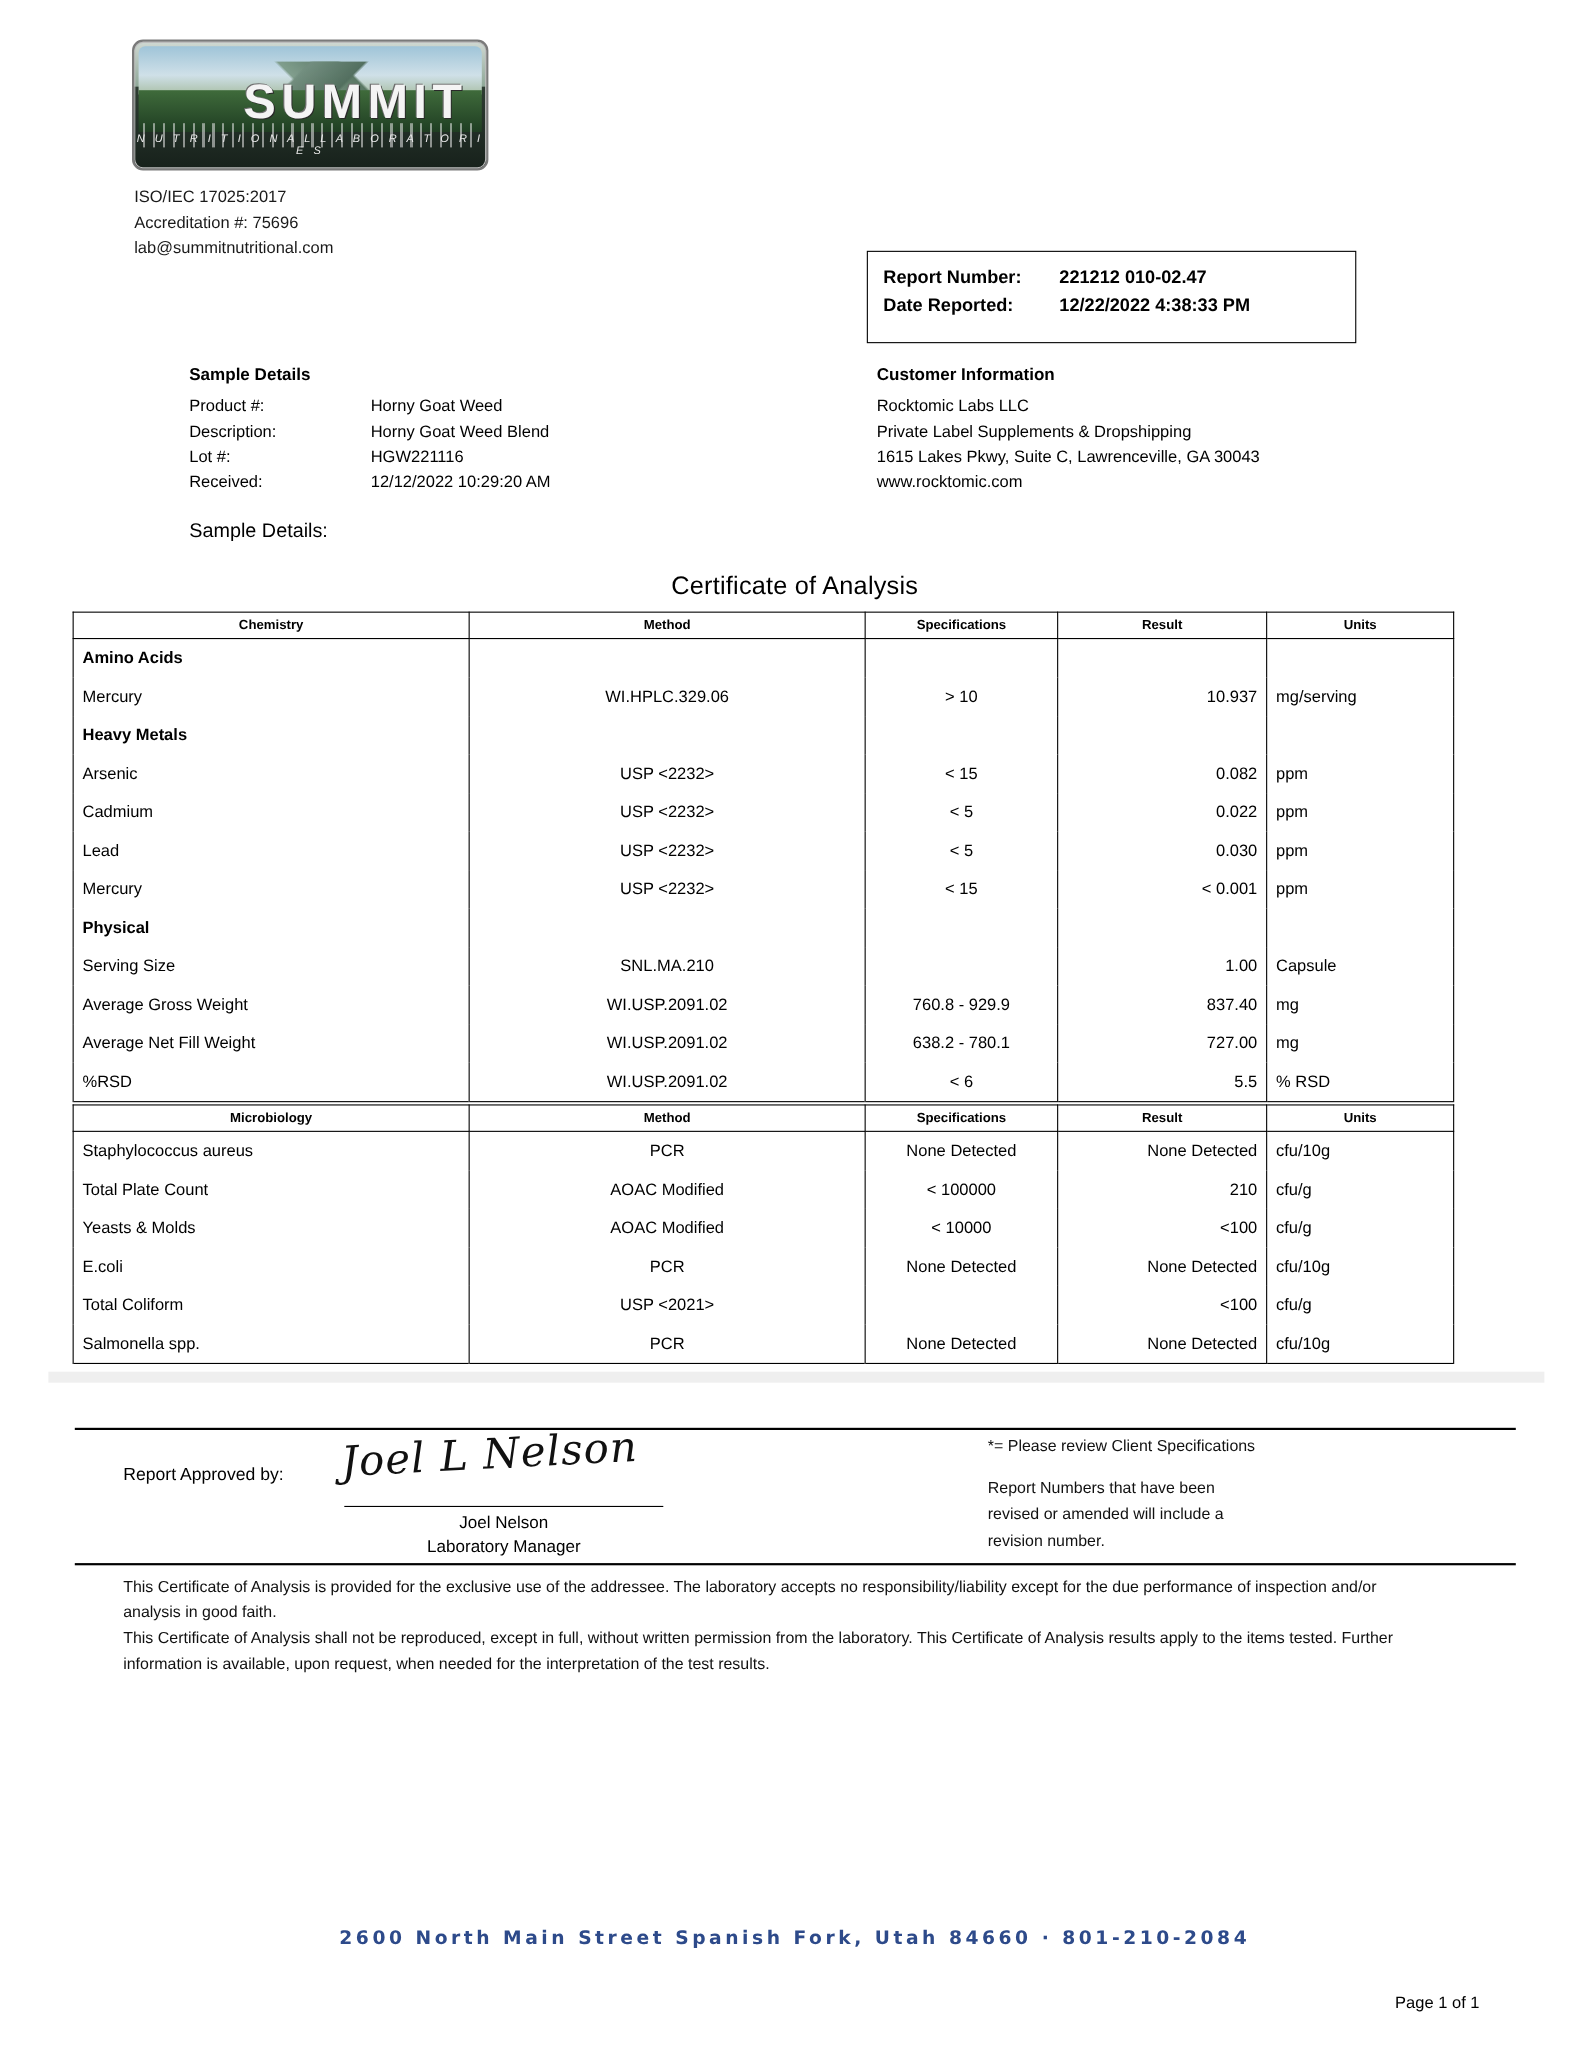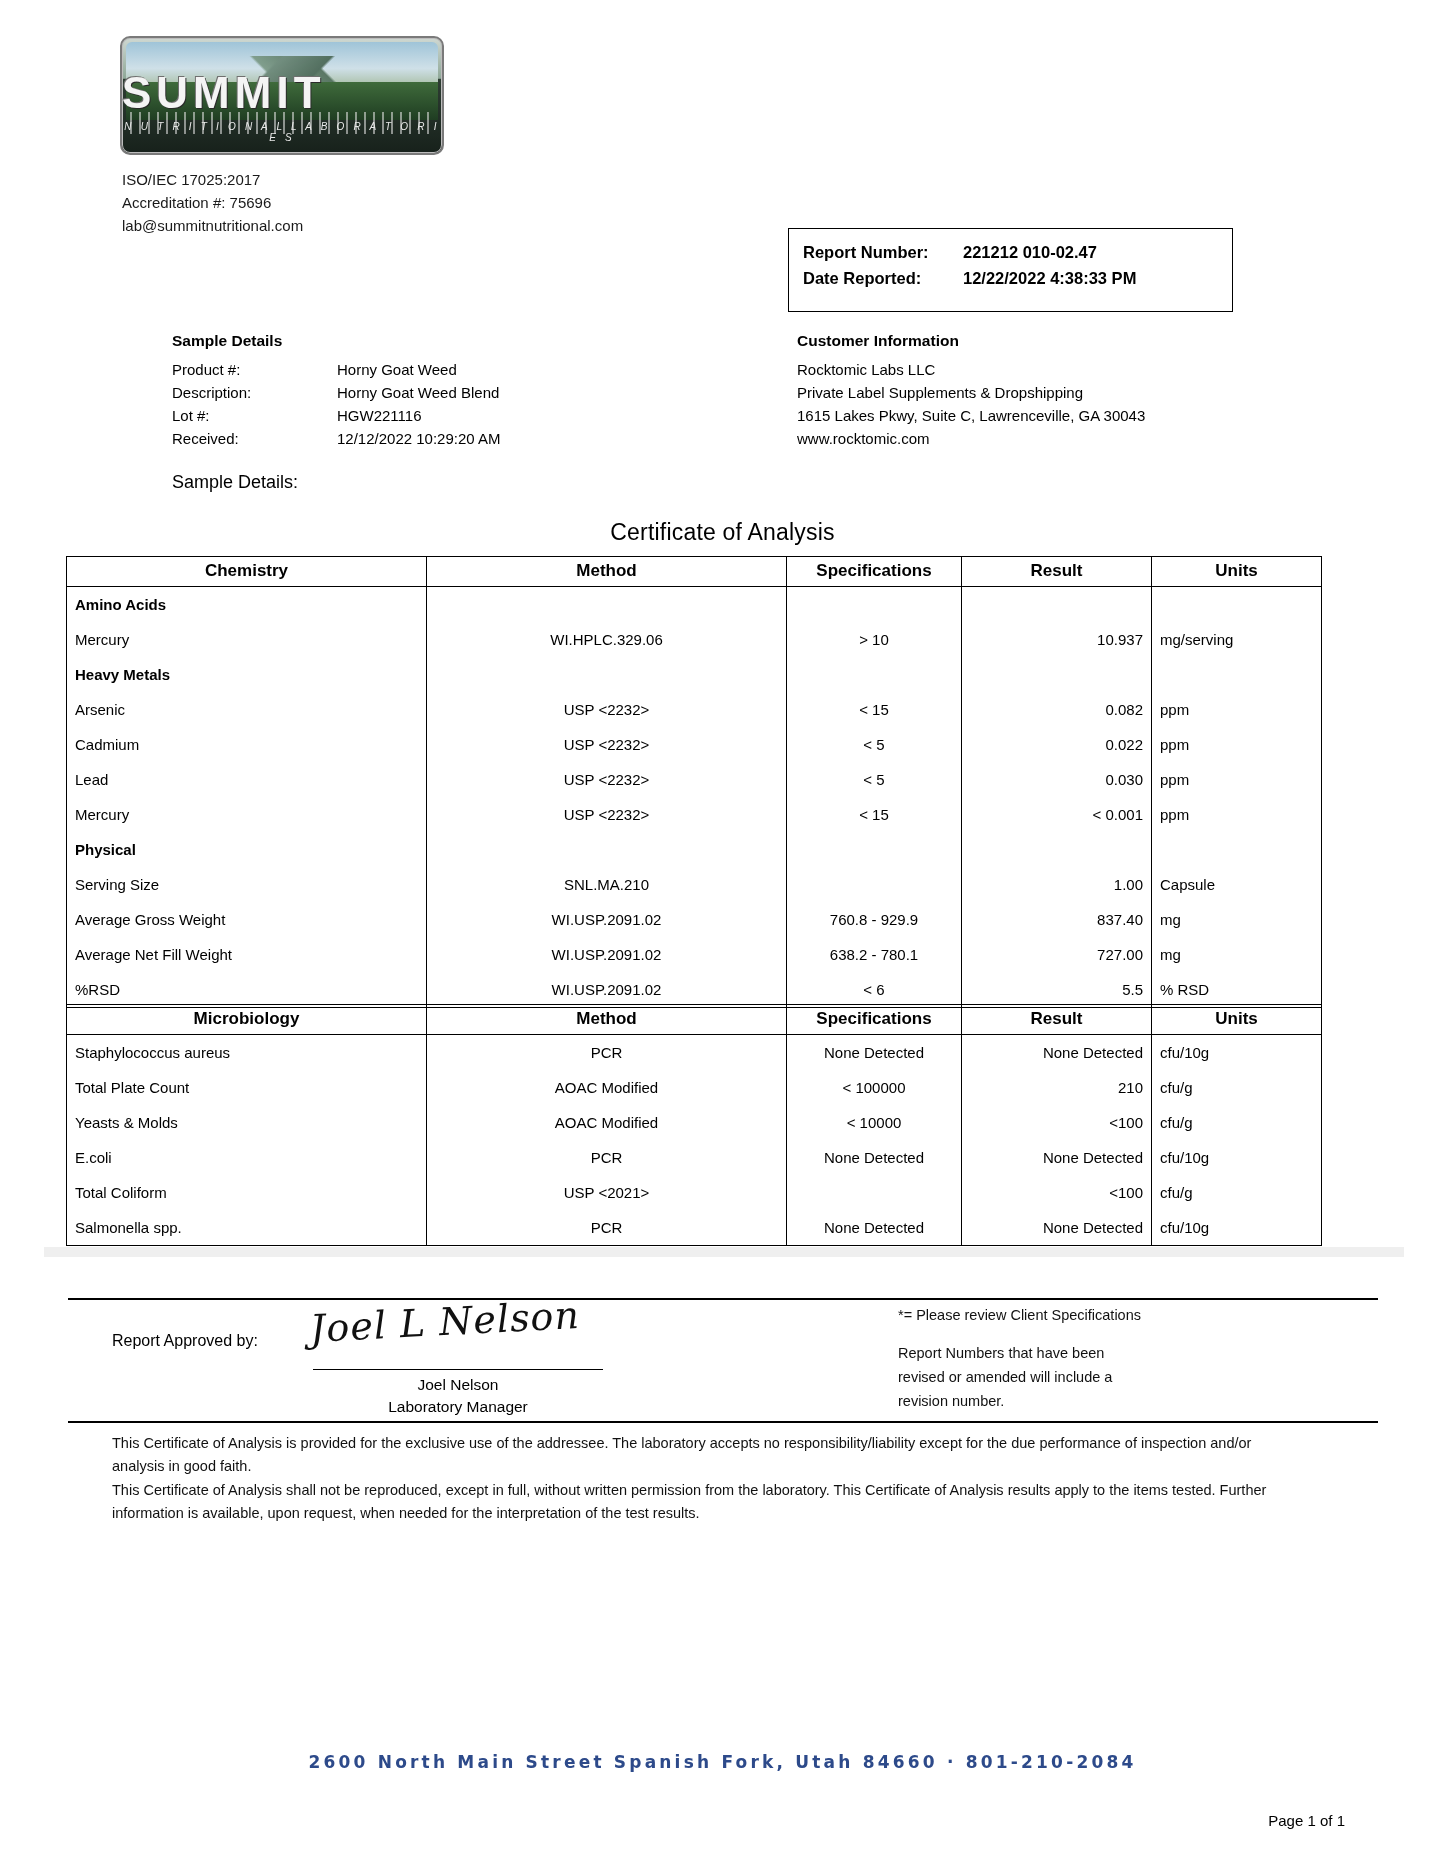--- a/index.html
+++ b/index.html
@@ -55,21 +55,21 @@
   }
   .logo-green {
     position: absolute;
     left: 4px; top: 44px; right: 4px;
     height: 38px;
     background: linear-gradient(180deg, #3f6b3b 0%, #1f3d22 100%);
   }
   .logo-text {
     position: absolute;
     left: 0; right: 17px; top: 30px;
-    text-align: left;
+    text-align: right;
     font-family: "Liberation Sans", sans-serif;
     font-weight: bold;
     font-size: 44px;
     letter-spacing: 5px;
     color: #f4f4f4;
     text-shadow: 1px 1px 0 #2a2a2a, -1px -1px 0 #6f6f6f;
   }
   .logo-sub {
     position: absolute;
     left: 0; right: 0; bottom: 10px;
@@ -165,21 +165,21 @@
     table-layout: fixed;
     font-size: 15px;
   }
   table.coa, table.coa td, table.coa th {
     border: 1px solid #000;
   }
   table.coa th {
     font-weight: bold;
     text-align: center;
     padding: 4px 0 5px 0;
-    font-size: 17px;
+    font-size: 12px;
   }
   th.small-head { font-size: 13.5px; }
   table.coa td {
     padding: 6px 8px;
     border-left: none;
     border-right: none;
     border-top: none;
     border-bottom: none;
     vertical-align: middle;
     height: 23px;

